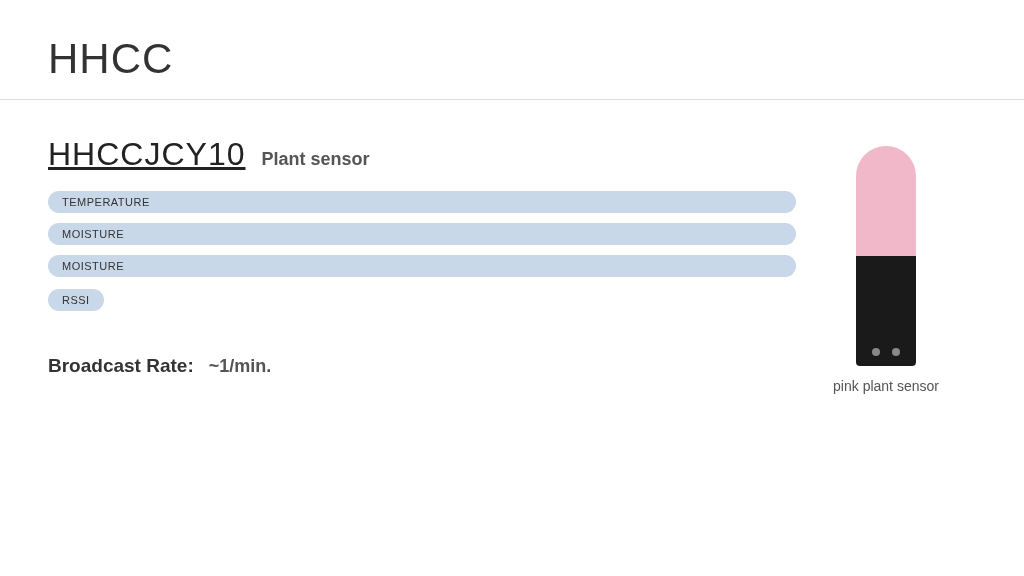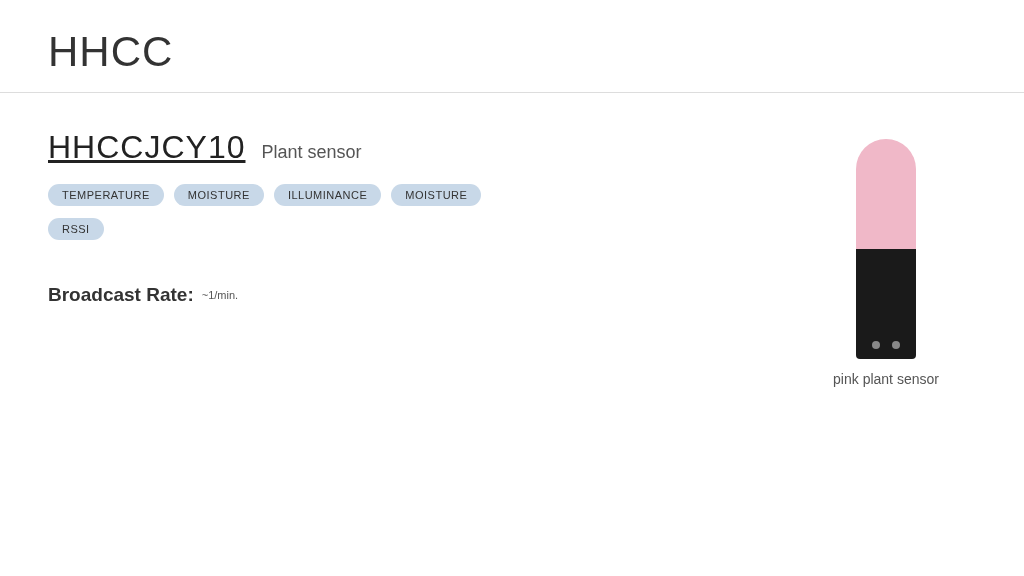--- a/index.html
+++ b/index.html
@@ -12,20 +12,21 @@
       background: #ffffff;
       font-family: -apple-system, BlinkMacSystemFont, 'Segoe UI', Helvetica, Arial, sans-serif;
       width: 1024px;
       height: 576px;
       overflow: hidden;
       color: #333;
     }
 
     .header {
       padding: 28px 48px 16px;
+      margin-top: 7px;
     }
 
     .header-title {
       font-size: 42px;
       font-weight: 300;
       color: #333;
       letter-spacing: 1px;
     }
 
     .divider {
@@ -54,29 +55,30 @@
     .device-id {
       font-size: 32px;
       font-weight: 400;
       text-decoration: underline;
       color: #222;
       letter-spacing: 1px;
     }
 
     .device-name {
       font-size: 18px;
-      font-weight: 400;
+      font-weight: 700;
       color: #555;
     }
 
     .tags-container {
       display: flex;
       flex-wrap: wrap;
       gap: 10px;
       margin-bottom: 12px;
+      flex-direction: column;
     }
 
     .tag {
       display: inline-flex;
       align-items: center;
       padding: 5px 14px;
       border-radius: 20px;
       background: #c8d8e8;
       font-size: 11px;
       font-weight: 500;
@@ -98,23 +100,24 @@
     }
 
     .broadcast-label {
       font-size: 19px;
       font-weight: 700;
       color: #333;
       text-align: right;
     }
 
     .broadcast-value {
-      font-size: 11px;
-      font-weight: 400;
+      font-size: 18px;
+      font-weight: 700;
       color: #555;
+      margin-left: 7px;
     }
 
     .right-section {
       display: flex;
       flex-direction: column;
       align-items: center;
       justify-content: flex-start;
       padding-top: 10px;
       min-width: 180px;
     }
@@ -177,21 +180,20 @@
 <div class="main-content">
   <div class="left-section">
     <div class="device-title-row">
       <span class="device-id">HHCCJCY10</span>
       <span class="device-name">Plant sensor</span>
     </div>
 
     <div class="tags-container">
       <span class="tag">TEMPERATURE</span>
       <span class="tag">MOISTURE</span>
-      <span class="tag">ILLUMINANCE</span>
       <span class="tag">MOISTURE</span>
     </div>
     <div class="tags-row2">
       <span class="tag">RSSI</span>
     </div>
 
     <div class="broadcast-row">
       <span class="broadcast-label">Broadcast Rate:</span>
       <span class="broadcast-value">~1/min.</span>
     </div>

